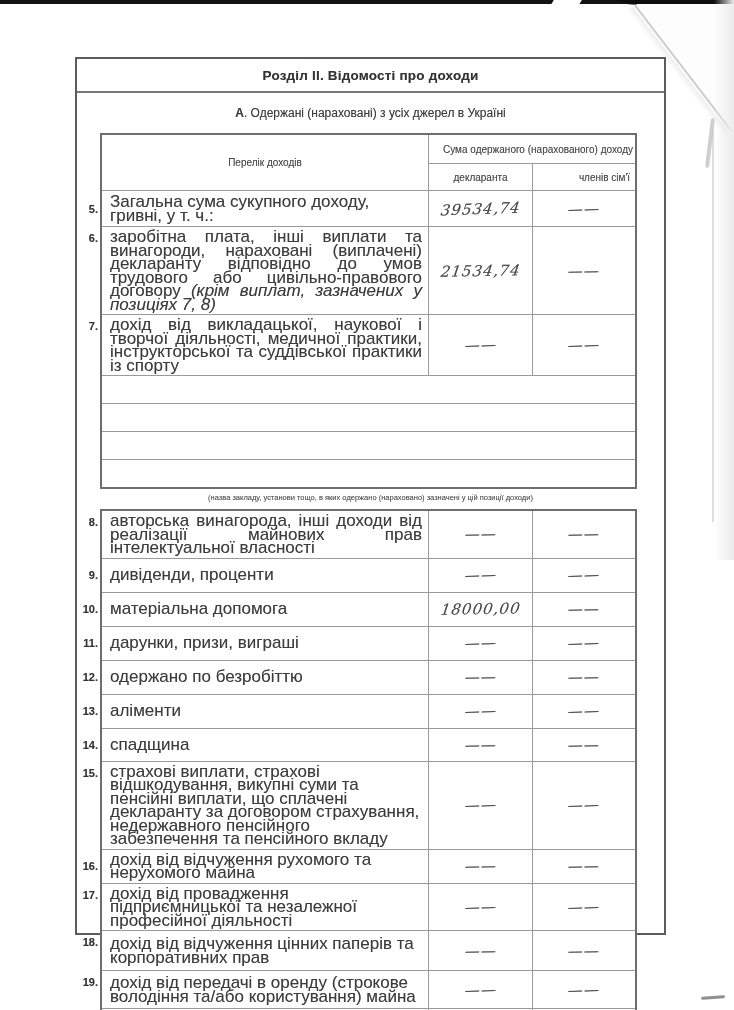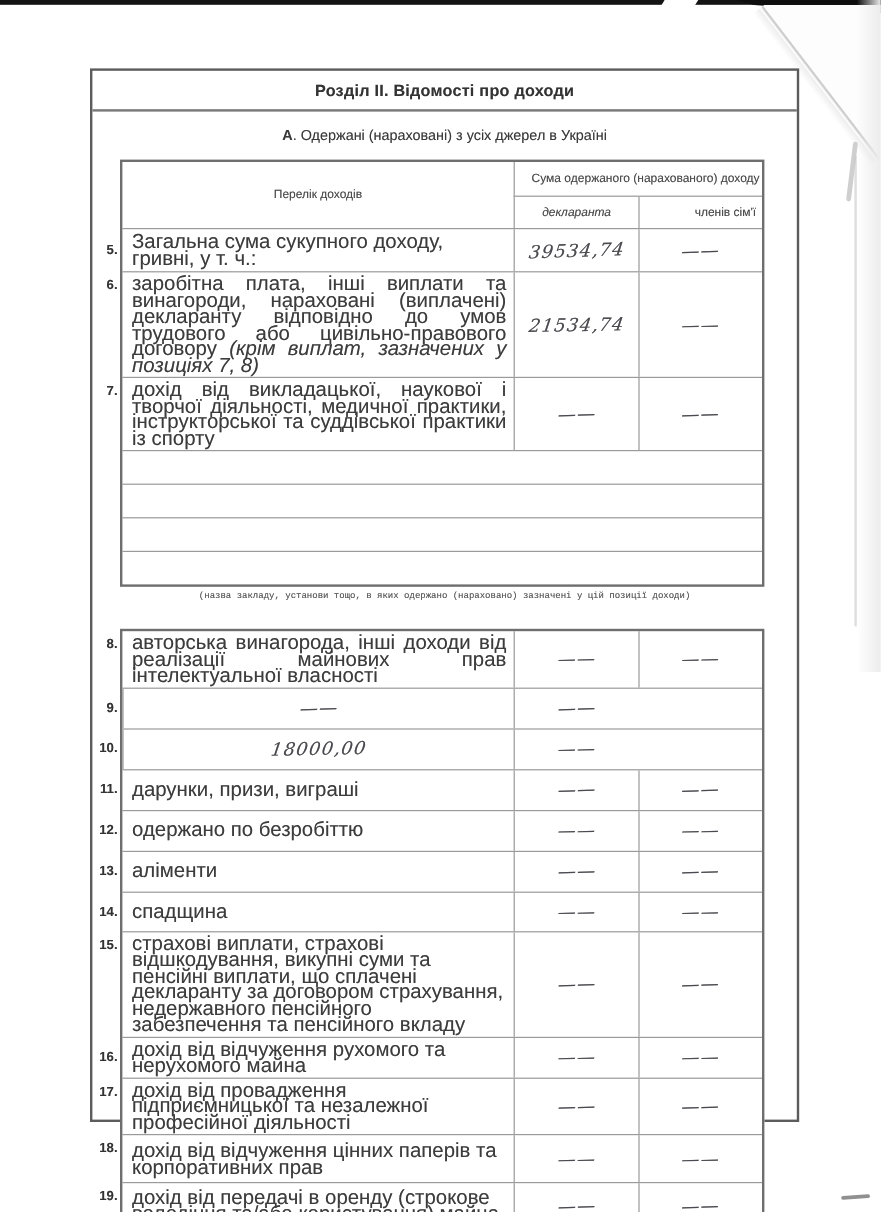--- a/index.html
+++ b/index.html
@@ -46,37 +46,37 @@
   .subtitle { height:40px; display:flex; align-items:center; justify-content:center; font-size:12px; color:#3a3a3a; }
   .subtitle .blt { font-weight:bold; }
 
   
   .tbl { margin-left:23px; width:537px; border:2px solid #6e6e6e; box-sizing:border-box; background:#fff; }
   .thead { display:grid; grid-template-columns:1fr 104px 103px; grid-template-rows:29px 26px;
     font-size:10px; color:#4a4a4a; }
   .h-list { grid-area:1/1/3/2; display:flex; align-items:center; justify-content:center;text-align:center; }
   .h-sum  { grid-area:1/2/2/4; border-left:1px solid #9a9a9a; border-bottom:1px solid #9a9a9a;
     display:flex; align-items:center; justify-content:center;padding-left:12px; }
-  .h-dec  { grid-area:2/2/3/3; border-left:1px solid #9a9a9a; display:flex; align-items:center; justify-content:center;font-style:italic; }
+  .h-dec  { grid-area:2/2/3/3; border-left:1px solid #9a9a9a; display:flex; align-items:center; justify-content:center; }
   .h-fam  { grid-area:2/3/3/4; border-left:1px solid #9a9a9a; display:flex; align-items:center; justify-content:center;padding-left:41px; }
 
   .trow { position:relative; display:grid; grid-template-columns:1fr 104px 103px; border-top:1px solid #9a9a9a; }
   .tbl > .trow:first-child { border-top:none; }
   .num { position:absolute; left:-26px; width:22px; text-align:right; font-weight:bold; font-size:11px; color:#333; top:5px; }
   .trow.single .num { top:50%; transform:translateY(-50%); }
   .tc { display:flex; align-items:center; padding:3px 6px 3px 8px; font-size:17px; line-height:13.5px; color:#3c3c3c; }
   .tc .para { width:100%; }
   .tc.just .para { text-align:justify; }
   .it { font-style:italic;text-align:center; }
   .amt { border-left:1px solid #9a9a9a; display:flex; align-items:center; justify-content:center; overflow:hidden; }
   .hand { font-family:"DejaVu Serif", serif; font-style:italic; font-size:15px; color:#4a4a50;
     transform:skewX(-9deg) rotate(-2deg); letter-spacing:1px; white-space:nowrap; }
   .trow:nth-child(odd) .hand { transform:skewX(-9deg) rotate(-1deg); }
   .erow { height:27px; border-top:1px solid #9a9a9a; }
-  .caption { text-align:center; font-size:7.5px; color:#565656; margin:4px 0 23px;font-family:Liberation Mono, monospace; }
+  .caption { text-align:center; font-size:7.5px; color:#565656; margin:4px 0 7px; }
 </style>
 </head>
 <body>
 
 <div class="topbar"></div>
 <div class="topnotch"></div>
 <div class="topbar-right"></div>
 <div class="curl"></div>
 <div class="crease-shadow"></div>
 <div class="crease"></div>
@@ -163,30 +163,36 @@
       <div class="amt">
           <span class="hand">——</span>
         </div>
       <div class="amt">
           <span class="hand">——</span>
         </div>
     </div>
 
     <div class="trow single" style="min-height:33px">
       <div class="num">9.</div>
+      <div class="tc">
+          <div class="para"><span>дивіденди, проценти</span><span class="it"></span></div>
+        </div>
       <div class="amt">
           <span class="hand">——</span>
         </div>
       <div class="amt">
           <span class="hand">——</span>
         </div>
     </div>
 
     <div class="trow single" style="min-height:33px">
       <div class="num">10.</div>
+      <div class="tc">
+          <div class="para"><span>матеріальна допомога</span><span class="it"></span></div>
+        </div>
       <div class="amt">
           <span class="hand">18000,00</span>
         </div>
       <div class="amt">
           <span class="hand">——</span>
         </div>
     </div>
 
     <div class="trow single" style="min-height:33px">
       <div class="num">11.</div>

